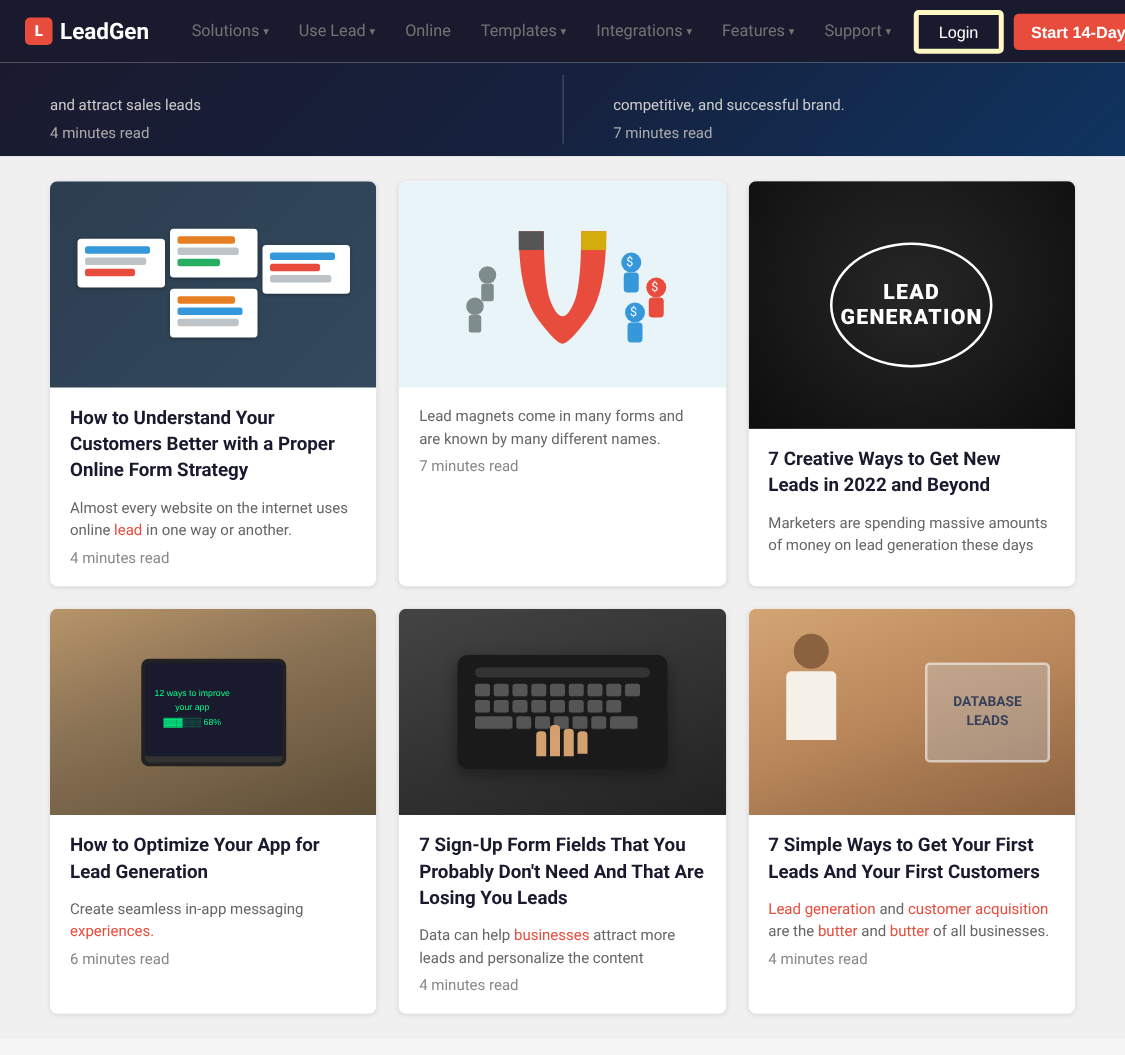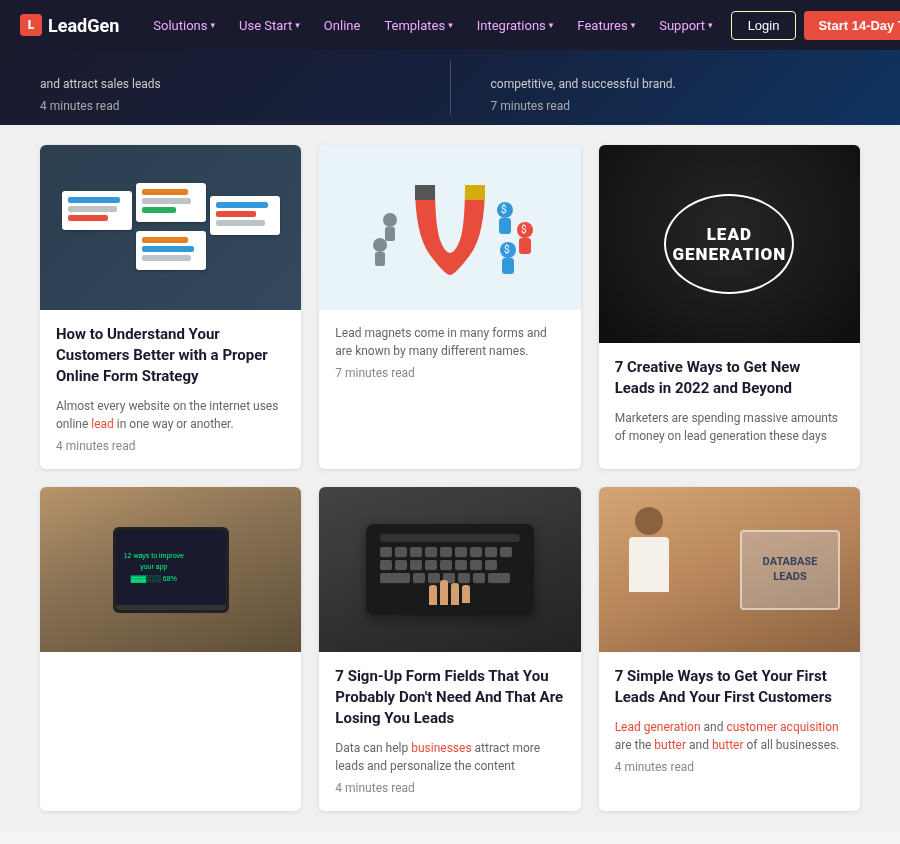--- a/index.html
+++ b/index.html
@@ -35,34 +35,34 @@
       font-size: 12px;
       font-weight: 900;
     }
     .nav-items {
       display: flex;
       align-items: center;
       gap: 4px;
       flex: 1;
     }
     .nav-item {
-      color: #f0abfc;
+      color: #737373;
       font-size: 13px;
       padding: 6px 10px;
       cursor: pointer;
       display: flex;
       align-items: center;
       gap: 3px;
       white-space: nowrap;
     }
     .nav-item .chevron { font-size: 9px; }
     .nav-actions { display: flex; align-items: center; gap: 8px; }
     .btn-login {
       background: transparent;
-      border: 1px solid #fef9c3;
+      border: 4px solid #fef9c3;
       color: white;
       padding: 6px 16px;
       border-radius: 4px;
       font-size: 13px;
       cursor: pointer;
     }
     .btn-trial {
       background: #e74c3c;
       border: none;
       color: white;
@@ -300,21 +300,21 @@
   <div class="nav-logo">
     <div class="logo-icon">L</div>
     <span>LeadGen</span>
   </div>
   <div class="nav-items">
     <div class="nav-item">
       <span>Solutions</span>
       <span class="chevron">▾</span>
     </div>
     <div class="nav-item">
-      <span>Use Start</span>
+      <span>Use Lead</span>
       <span class="chevron">▾</span>
     </div>
     <div class="nav-item">
       <span>Online</span>
     </div>
     <div class="nav-item">
       <span>Templates</span>
       <span class="chevron">▾</span>
     </div>
     <div class="nav-item">
@@ -443,20 +443,27 @@
           <div style="background:#222;border-radius:6px;padding:3px;display:inline-block">
             <div class="laptop-box">
               <div style="text-align:center">
                 <div style="color:#00ff88;font-size:7px;line-height:1.6">12 ways to improve<br>your app<br>▓▓▓░░░ 68%</div>
               </div>
             </div>
             <div style="background:#333;height:5px;width:110px;border-radius:0 0 4px 4px"></div>
           </div>
         </div>
       </div>
+      <div class="card-body">
+        <div class="card-title">How to Optimize Your App for Lead Generation</div>
+        <div class="card-desc">
+          Create seamless in-app messaging <span class="link">experiences.</span>
+        </div>
+        <div class="card-read">6 minutes read</div>
+      </div>
     </div>
 
     <div class="card">
       <div class="typing-scene">
         <div style="text-align:center">
           <div style="background:#1a1a1a;border-radius:8px;padding:10px 14px;display:inline-block;box-shadow:0 4px 12px rgba(0,0,0,0.4)">
             <div style="background:#333;border-radius:4px;height:8px;width:140px;margin-bottom:5px"></div>
             <div class="keyboard-row">
               <div class="key"></div>
                 <div class="key"></div>

